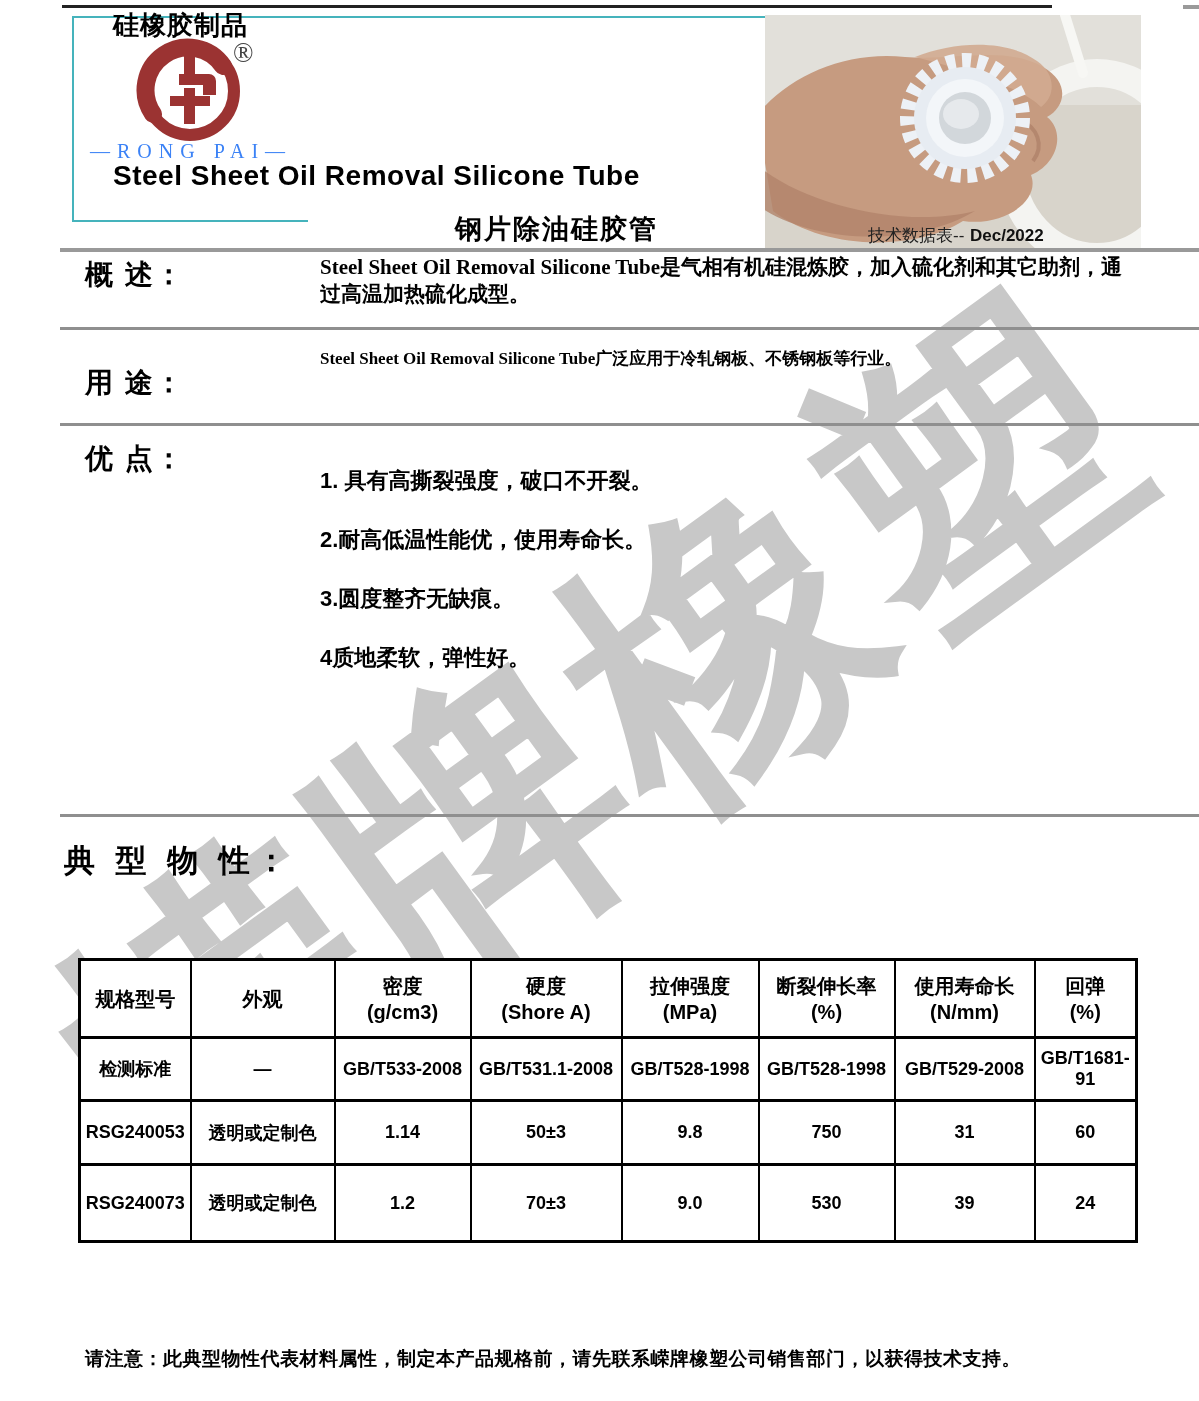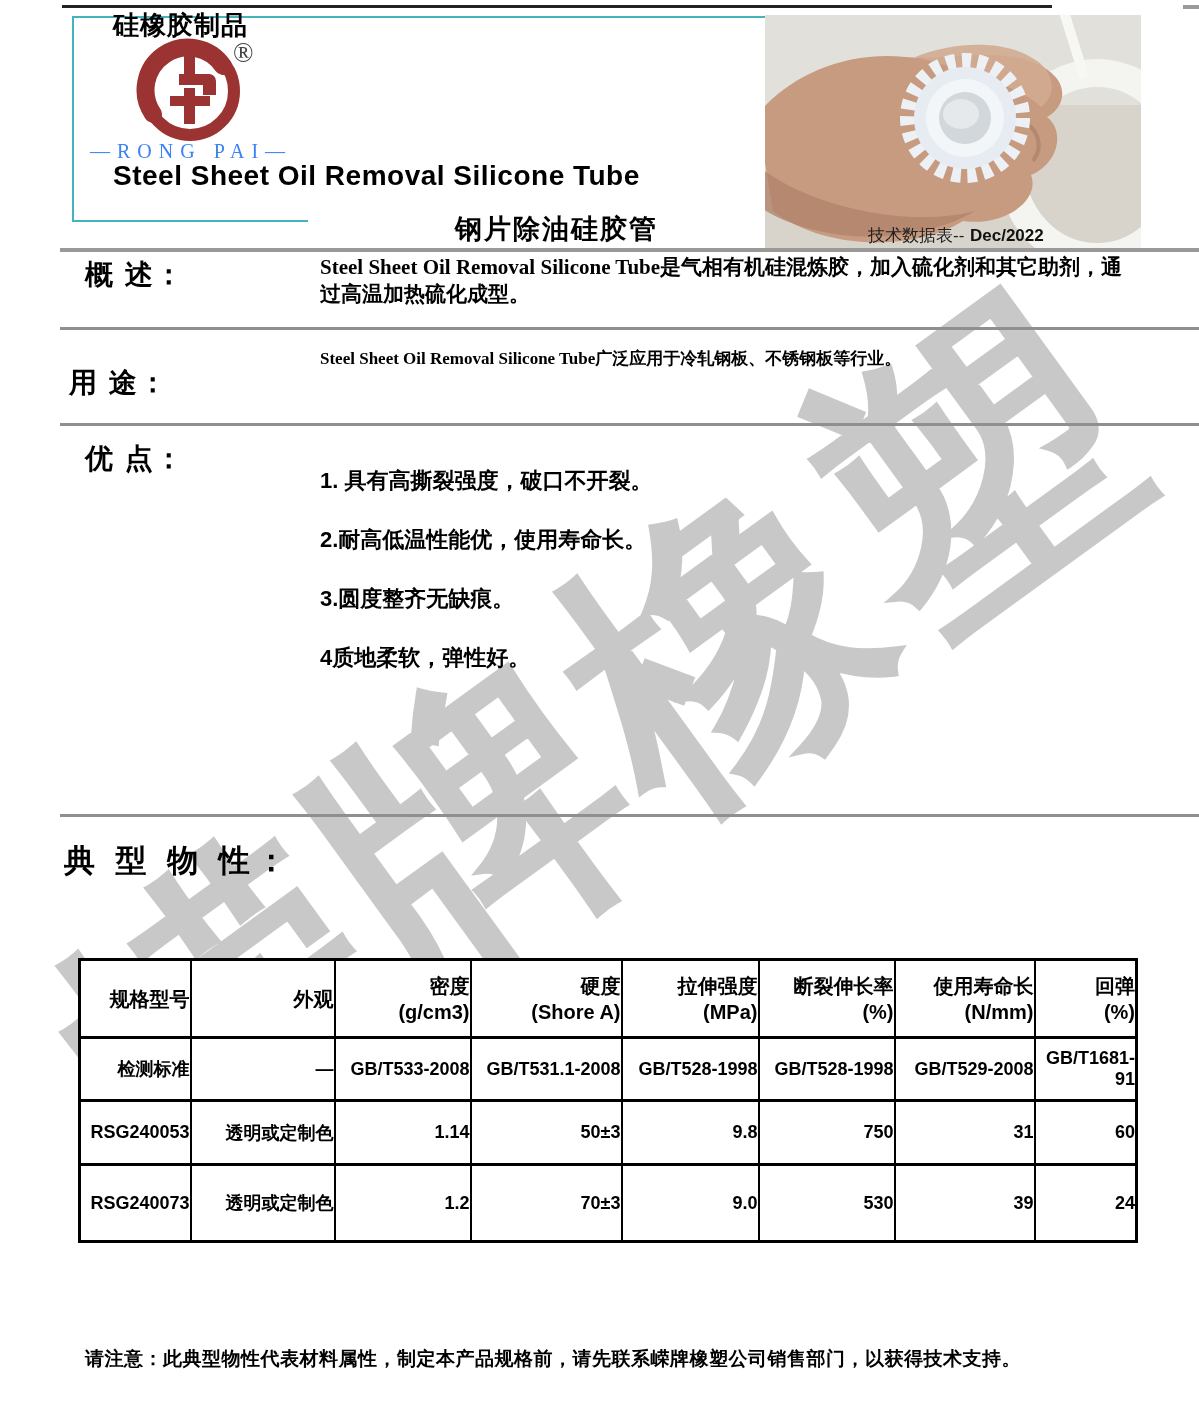--- a/index.html
+++ b/index.html
@@ -43,33 +43,33 @@
   .sec-label { font-weight:bold; font-size:28px; letter-spacing:2px; }
   .overview-label   { left:85px; top:256px; }
   .overview-text {
     left:320px; top:254px; width:818px; font-size:21px; font-weight:bold; line-height:27px;
     font-family:"Liberation Serif", serif;
   }
   .usage-text {
     left:320px; top:347px; width:830px; font-size:17px; font-weight:bold;
     font-family:"Liberation Serif", serif;
   }
-  .usage-label      { left:69px; top:364px; }
+  .usage-label      { left:85px; top:364px; }
   .advantages-label { left:85px; top:440px; }
   .advantages-list { left:320px; top:470px; width:700px; list-style:none; }
   .advantages-list li { font-size:22px; font-weight:bold; line-height:22px; margin-bottom:37px; }
   .properties-label { left:64px; top:840px; font-size:31px; letter-spacing:6px; }
   
   .props-table {
     position:absolute; left:78px; top:958px; width:1057px;
     border-collapse:collapse; background:#ffffff; z-index:2;
     table-layout:fixed; text-align:center;
   }
   .props-table, .props-table th, .props-table td { border:2px solid #000; }
-  .props-table { border:3px solid #000;text-align:right; }
+  .props-table { border:3px solid #000; }
   .props-table tr { border-top:3px solid #000; }
   .props-table th { height:78px; font-size:20px; font-weight:bold; line-height:26px; vertical-align:middle; }
   .props-table td { font-size:18px; font-weight:bold; vertical-align:middle; }
   .props-table tr.r1 td { height:63px; }
   .props-table tr.r2 td { height:64px; }
   .props-table tr.r3 td { height:77px; }
   
   .footer-note { left:85px; top:1346px; font-size:19px; font-weight:700; letter-spacing:0.5px; }
 </style>
 </head>

